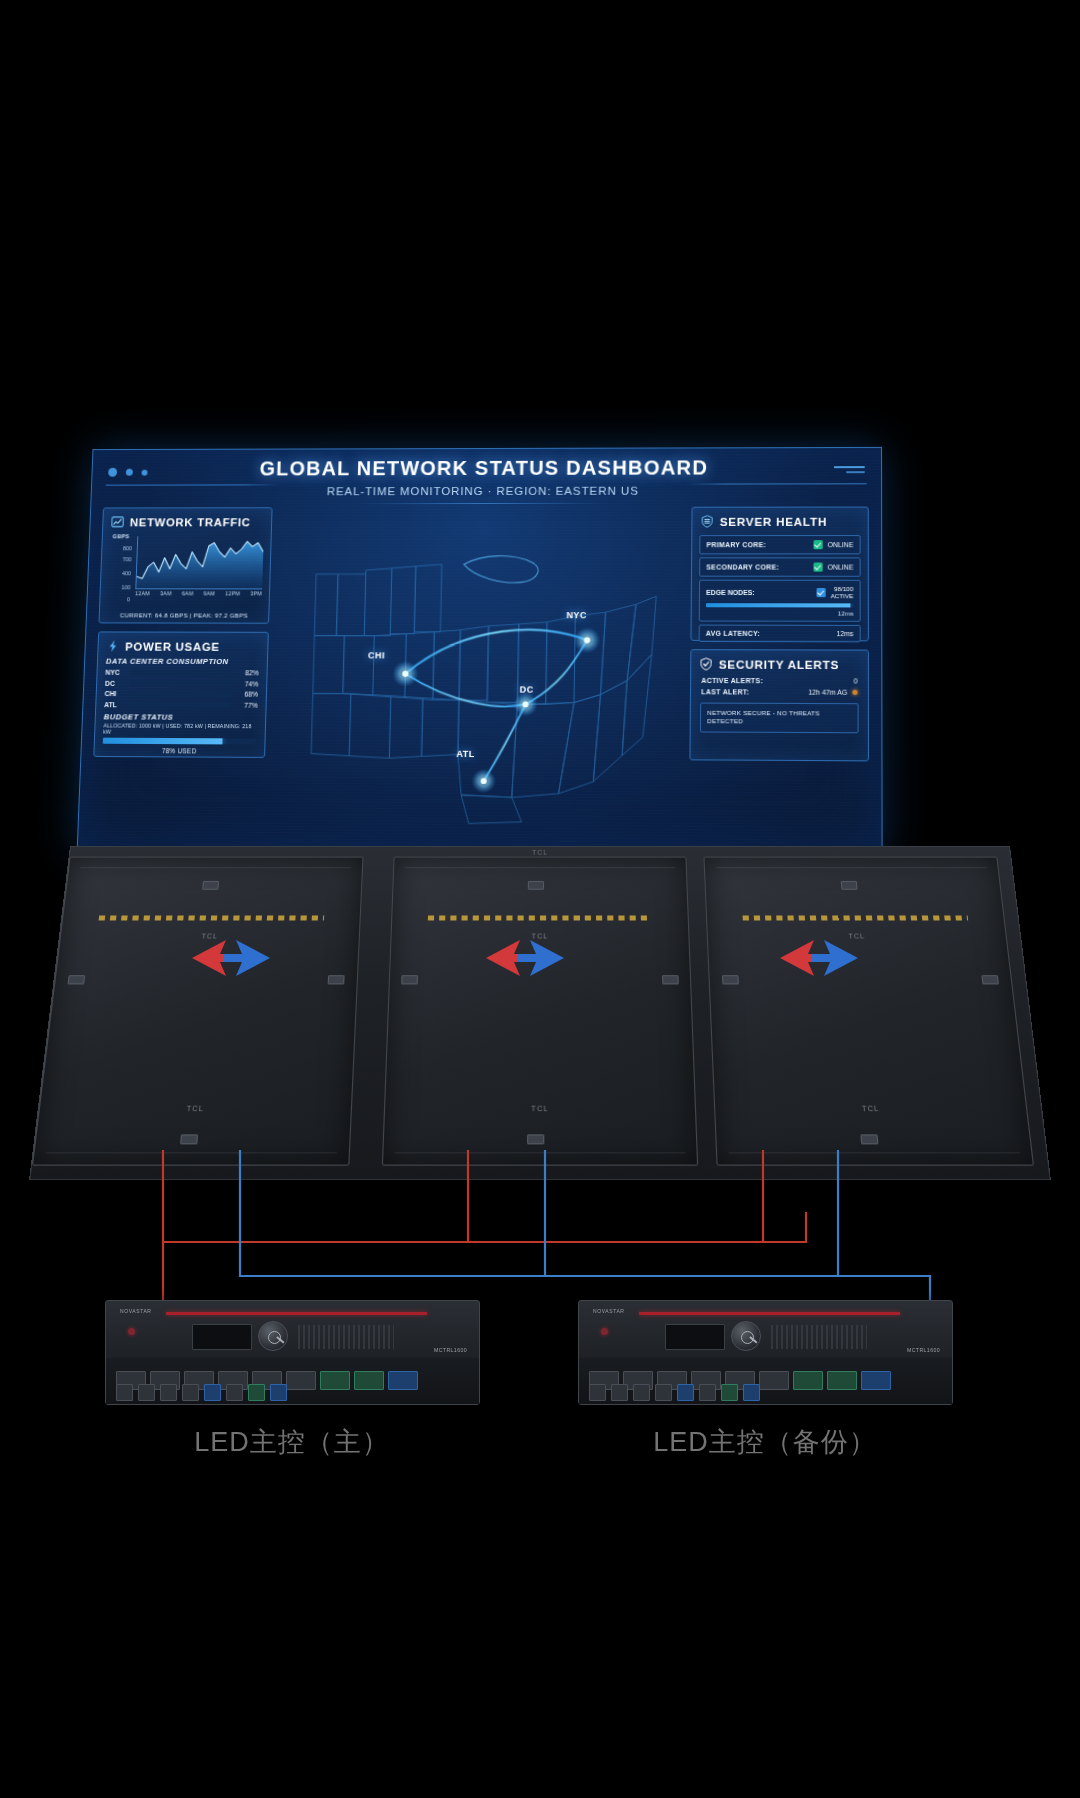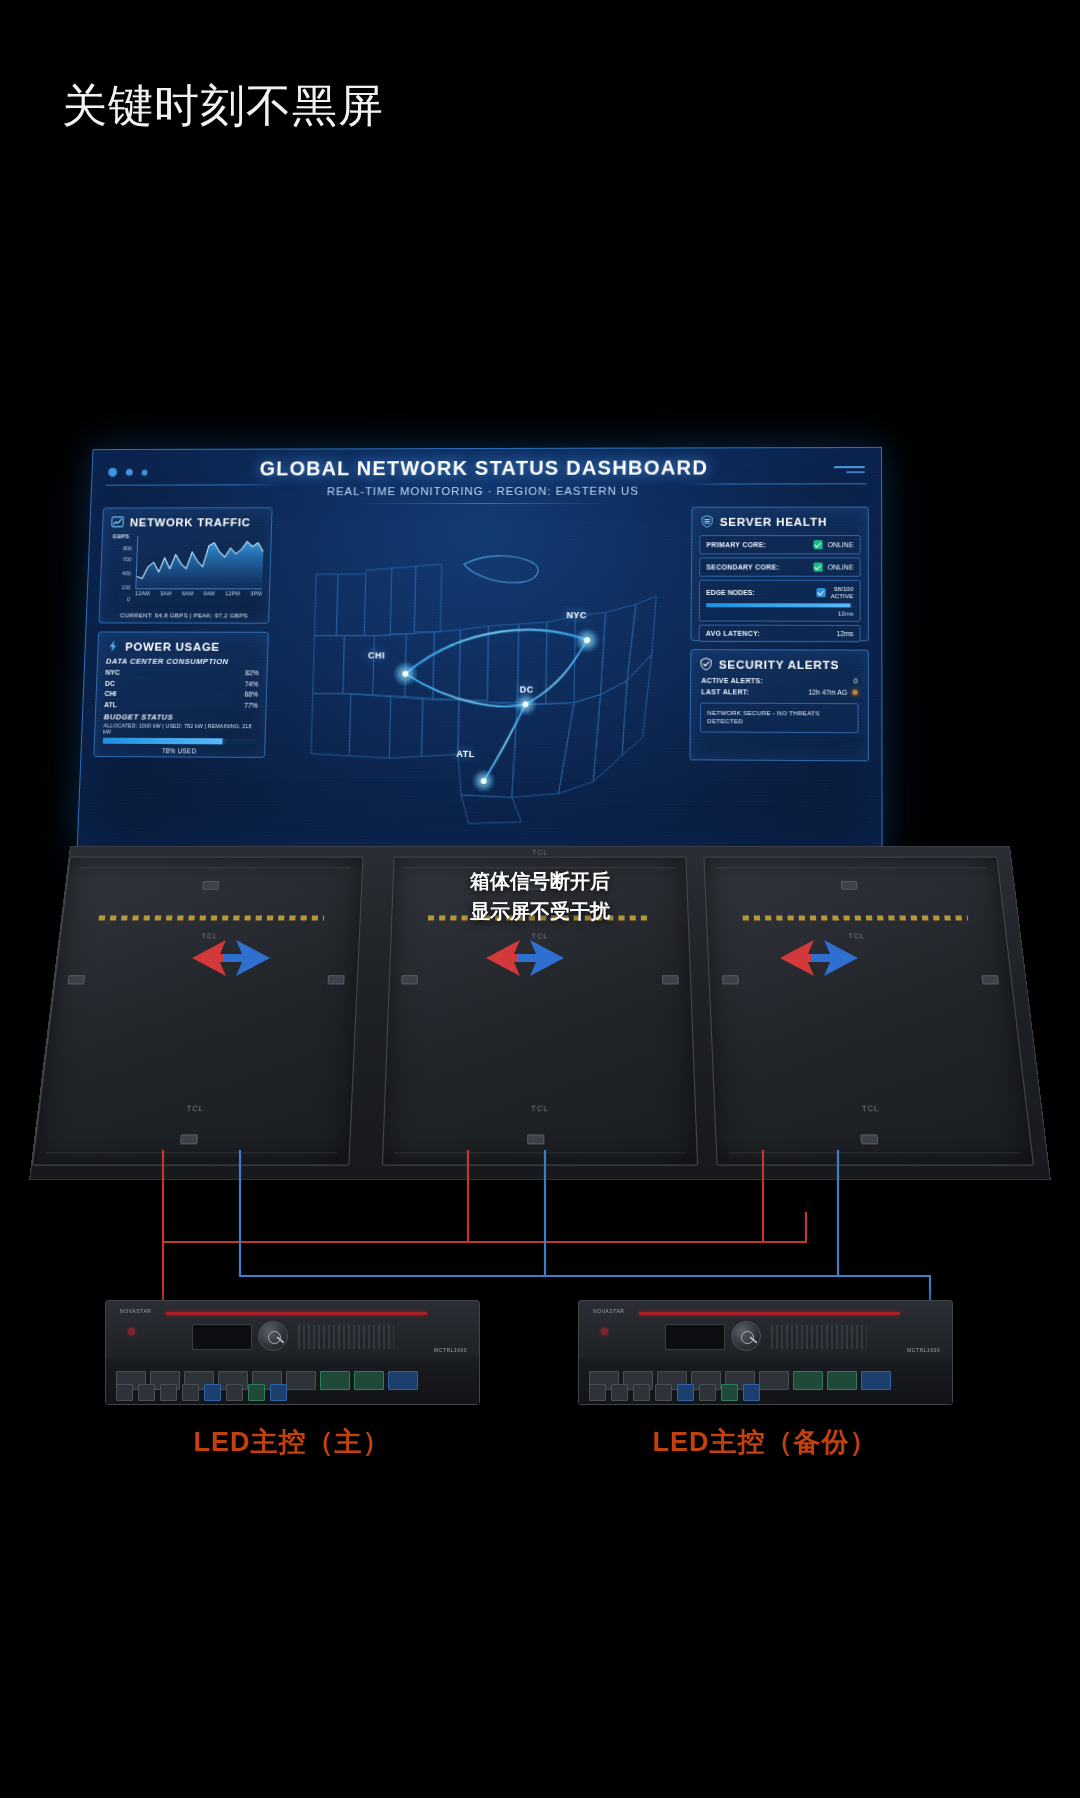--- a/index.html
+++ b/index.html
@@ -216,30 +216,29 @@
   .ctrl-ports { position:absolute; left:10px; right:10px; top:6px; height:32px; display:flex; gap:4px; align-items:center; }
   .port { height:17px; background:#2e3views; background:#2e333a; border:1px solid #4a4f57; border-radius:1px; }
   .port.big { width:30px; height:19px; }
   .port.sm { width:17px; }
   .port.blue { background:#1d3f6e; border-color:#2f63a8; }
   .port.green { background:#1f4a38; border-color:#2f7d5e; }
   .ctrl-ports2 { position:absolute; left:10px; right:10px; bottom:5px; height:13px; display:flex; gap:5px; align-items:center; }
 
   .ctrl-label {
     position:absolute; width:420px; text-align:center;
-    font-size:27px; color:#c2410c; letter-spacing:1px;font-weight:bold;
+    font-size:27px; color:#737373; letter-spacing:1px;
   }
   #label-main { left:82px; top:1424px; }
   #label-backup { left:555px; top:1424px; }
 </style>
 </head>
 <body>
 
 <div class="hero">
-  <div class="hero-sub">关键时刻不黑屏</div>
 </div>
 
 <div class="screen-wrap">
  <div class="screen">
 
   <div class="dash-head">
     <div class="dots">
           <i></i>
           <i></i>
           <i></i>
@@ -484,24 +483,20 @@
     <defs>
       <linearGradient id="beamg" x1="0" y1="1" x2="0" y2="0">
         <stop offset="0%" stop-color="#1d4f8f" stop-opacity="0.15"></stop>
         <stop offset="100%" stop-color="#3e87d6" stop-opacity="0.95"></stop>
       </linearGradient>
     </defs>
     <path d="M334 132 L372 132 L372 60 L356 60 L392 16 L428 60 L412 60 L412 132 L450 132 L392 196 Z" fill="url(#beamg)"></path>
     <path d="M438 126 L470 126 L470 54 L456 54 L488 12 L520 54 L506 54 L506 126 L538 126 L488 186 Z" fill="url(#beamg)" opacity="0.75"></path>
   </svg>
 
-  <div class="wall-note">
-    <span>箱体信号断开后</span><br>
-    <span>显示屏不受干扰</span>
-  </div>
 
   <div class="wall">
     <div class="wall-top-brand">TCL</div>
 
     <div class="cab">
       <div class="vshape"></div>
       <div class="vshape2"></div>
       <div class="strip"></div>
       <div class="brand t">TCL</div>
       <div class="brand b">TCL</div>

